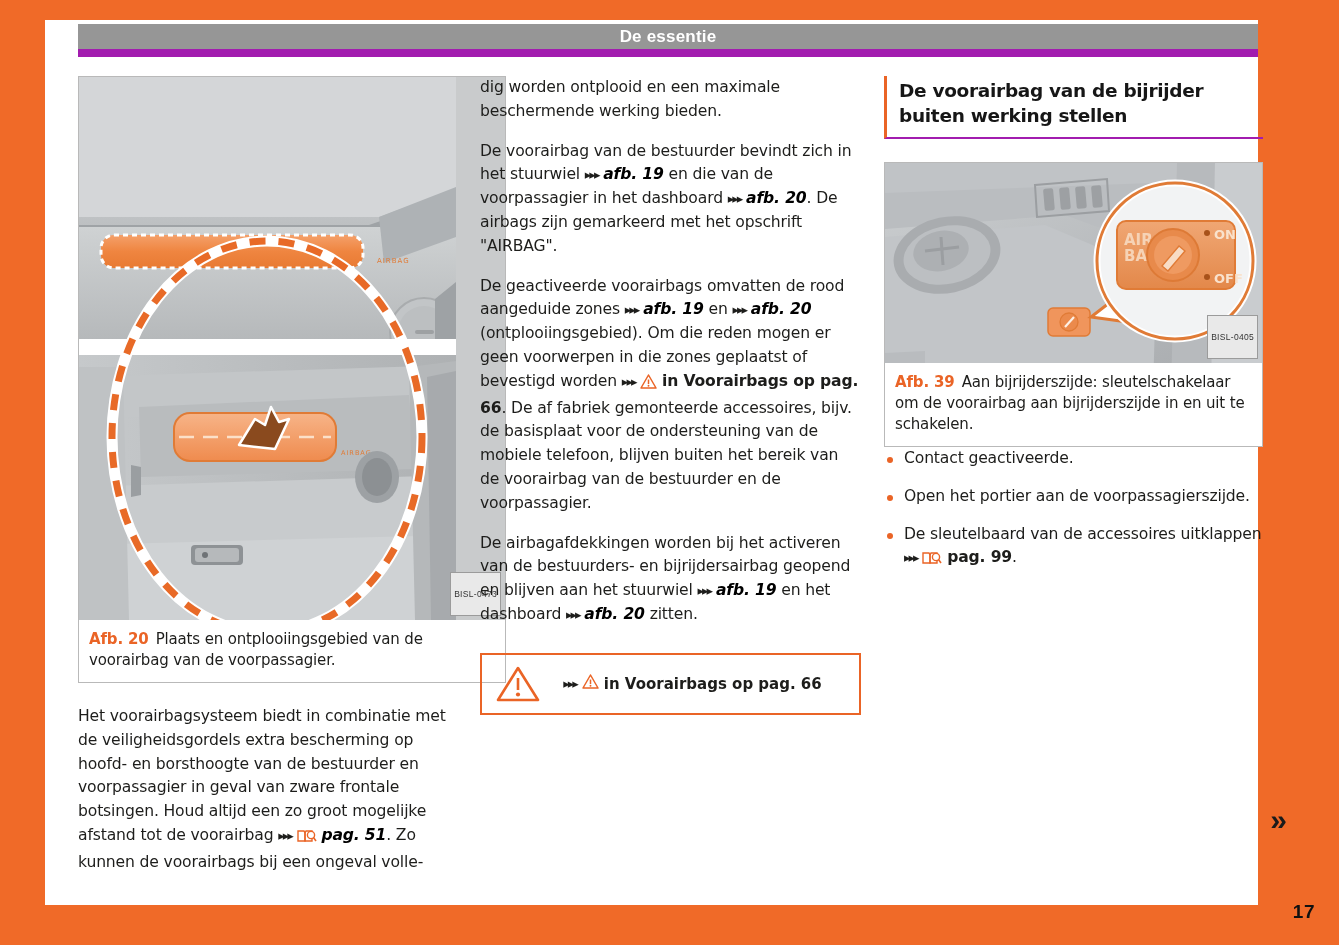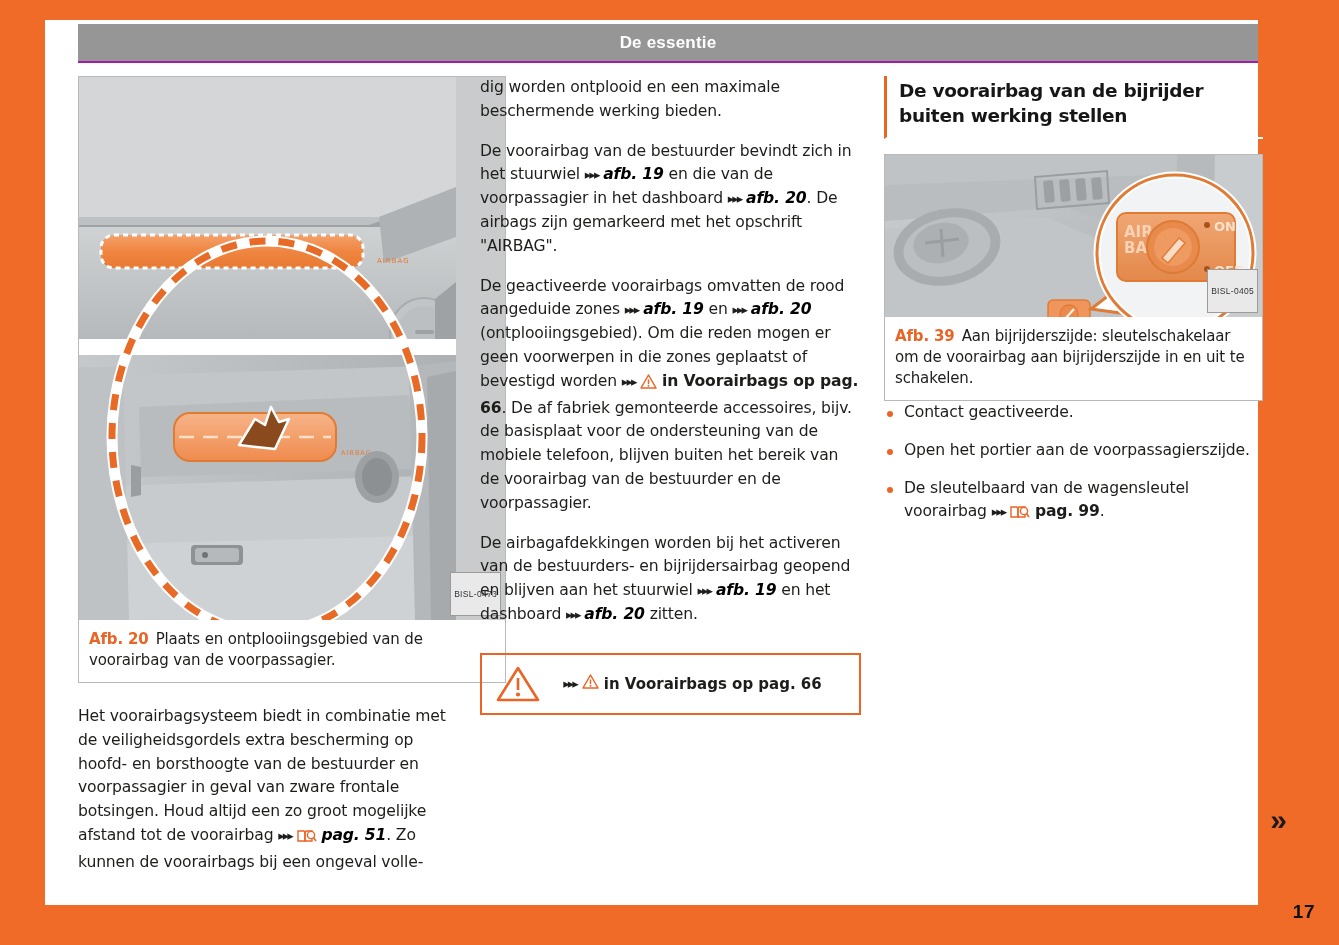--- a/index.html
+++ b/index.html
@@ -33,23 +33,23 @@
     position: absolute;
     right: 52px; bottom: 110px;
     font-size: 30px; font-weight: bold; color: #1b1b1b;
     line-height: 1;
   }
 
   
   .header-banner {
     position: absolute;
     left: 78px; top: 24px;
-    width: 1180px; height: 39px;
+    width: 1180px; height: 33px;
     background: #969696;
-    border-bottom: 2px solid #a21caf;
+    border-bottom: 8px solid #a21caf;
     display: flex; align-items: center; justify-content: center;
   }
   .header-banner .title {
     color: #ffffff; font-size: 17px; font-weight: bold; letter-spacing: .2px;
   }
 
   
   .columns {
     position: absolute;
     left: 78px; top: 76px;
@@ -103,23 +103,23 @@
   .warn-text {
     flex: 1; text-align: center;
     font-size: 15px; font-weight: bold; color: #1d1d1b;
     font-family: "DejaVu Sans", sans-serif;
     display: flex; align-items: center; justify-content: center; gap: 5px;
   }
 
   
   .head-main {
     border-left: 3px solid #ea6426;
-    border-bottom: 2px solid #ffffff;
+    border-bottom: 2px solid #a21caf;
     padding: 2px 0 9px 12px;
-    margin-bottom: 15px;
+    margin-bottom: 23px;
   }
   .head-main h2 {
     font-size: 18.5px; line-height: 25px; font-weight: bold; color: #161616;
     font-family: "DejaVu Sans", sans-serif; letter-spacing: -0.3px;
   }
   h3.sub {
     font-size: 16px; line-height: 23px; font-weight: bold; color: #161616;
     font-family: "DejaVu Sans", sans-serif; margin-bottom: 12px; letter-spacing: -0.2px;
   }
   p.lead-bold {
@@ -308,21 +308,21 @@
       </div>
     </div>
 
     <div class="col col-right">
 
       <div class="head-main">
         <h2>De voorairbag van de bijrijder buiten werking stellen</h2>
       </div>
 
       <div class="figure">
-        <div class="fig-img" style="height:162px;">
+        <div class="fig-img" style="height:200px;">
           <svg viewBox="0 0 376 227" width="376" height="227">
             <defs>
               <linearGradient id="dash1" x1="0" y1="0" x2="0" y2="1">
                 <stop offset="0" stop-color="#d3d6d8"></stop>
                   <stop offset="1" stop-color="#b0b3b6"></stop>
               </linearGradient>
               <linearGradient id="dash2" x1="0" y1="0" x2="1" y2="1">
                 <stop offset="0" stop-color="#c8cbcd"></stop>
                   <stop offset="1" stop-color="#a9acaf"></stop>
               </linearGradient>
@@ -388,21 +388,21 @@
           <span class="lbl">Afb. 39</span><span>Aan bijrijderszijde: sleutelschakelaar om de voorairbag aan bijrijderszijde in en uit te schakelen.</span>
         </div>
       </div>
 
 
 
       <ul class="bullets">
         <li>Contact geactiveerde.</li>
         <li>Open het portier aan de voorpassagierszijde.</li>
         <li>
-          <span>De sleutelbaard van de wagensleutel voorairbag </span><span class="chev">▸▸▸</span>
+          <span>De sleutelbaard van de accessoires uitklappen </span><span class="chev">▸▸▸</span>
           <span class="icon-inline">
             <svg width="20" height="14" viewBox="0 0 20 14">
               <path d="M1,2 L7,2 L8,4 L8,12 L1,12 Z" fill="none" stroke="#ea6426" stroke-width="1.4"></path>
               <path d="M8,4 L9,2 L15,2 L15,12 L8,12 Z" fill="none" stroke="#ea6426" stroke-width="1.4"></path>
               <circle cx="14" cy="6" r="3.6" fill="#ffffff" stroke="#ea6426" stroke-width="1.4"></circle>
               <line x1="16.5" y1="8.5" x2="19" y2="12" stroke="#ea6426" stroke-width="1.6"></line>
             </svg>
           </span>
           <span class="bold">pag. 99</span><span>.</span>
         </li>

